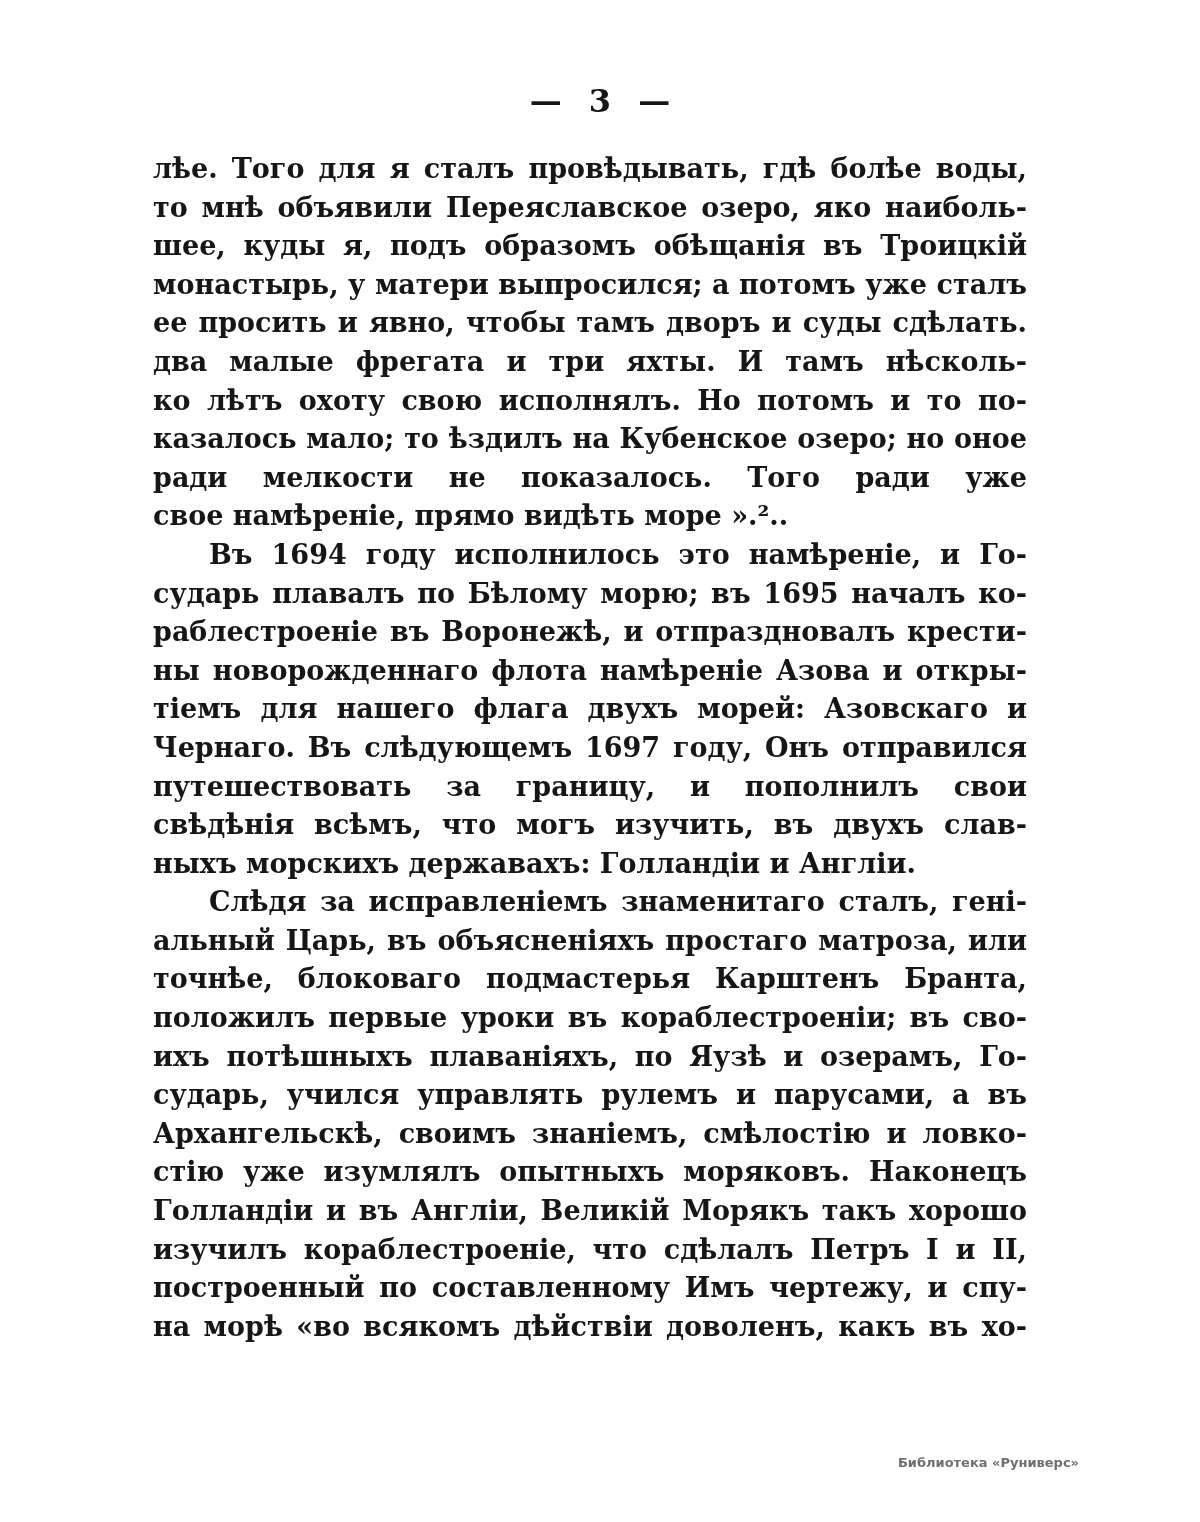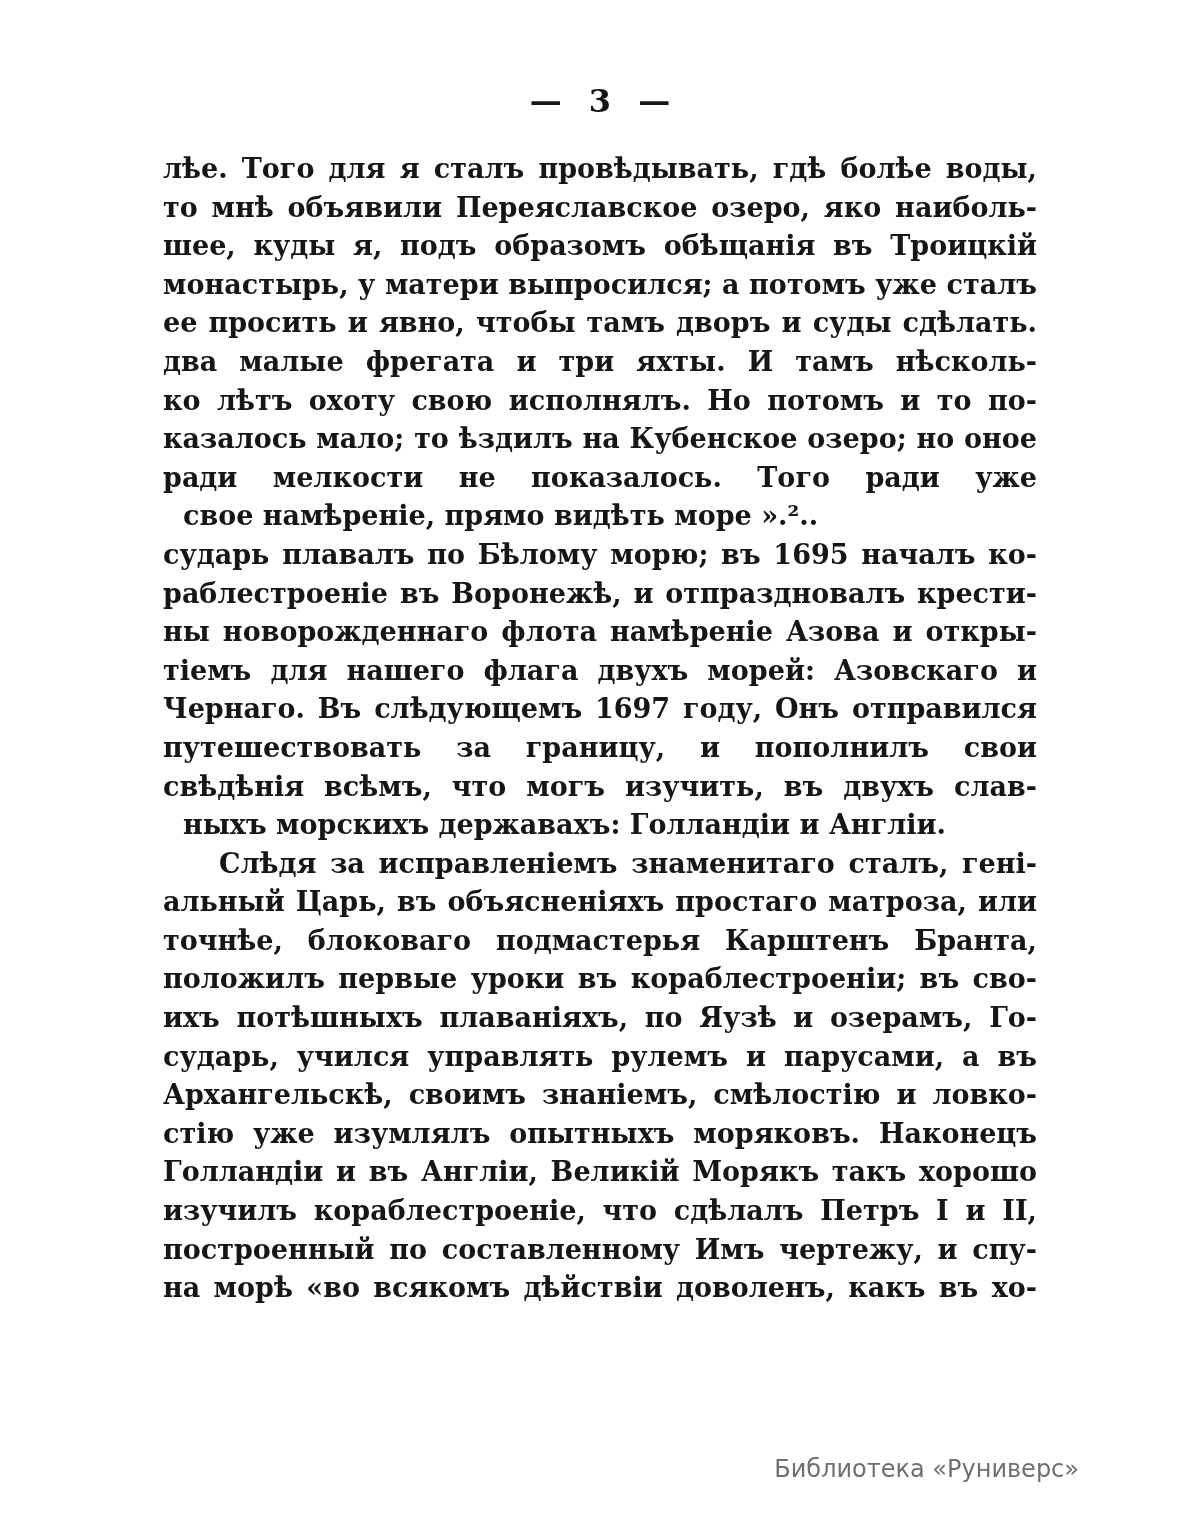--- a/index.html
+++ b/index.html
@@ -28,44 +28,44 @@
     width: 1200px;
     text-align: center;
     font-size: 32px;
     font-weight: 700;
     word-spacing: 16px;
     color: var(--ink);
   }
   .text-block {
     position: absolute;
     top: 150px;
-    left: 163px;
+    left: 153px;
     width: 874px;
   }
   .line {
     height: 38.6px;
     line-height: 38.6px;
     font-size: 27px;
     font-weight: 700;
     text-align: justify;
     text-align-last: justify;
     text-justify: inter-word;
     white-space: normal;
     overflow: hidden;
     color: var(--ink);
   }
   .line.indent { text-indent: 56px; }
-  .line.no-fill { text-align-last: left; margin-left: 20px; }
+  .line.no-fill { text-align-last: left; }
   .watermark {
     position: absolute;
     top: 1455px;
     right: 121px;
     font-family: "DejaVu Sans", "Liberation Sans", sans-serif;
-    font-size: 24px;
-    font-weight: 400;
+    font-size: 13px;
+    font-weight: 700;
     color: var(--watermark);
   }
 </style>
 </head>
 <body>
 
 <div class="page">
   <div class="page-number">— 3 —</div>
 
   <div class="text-block">
@@ -75,20 +75,21 @@
         <div class="line">шее, куды я, подъ образомъ обѣщанія въ Троицкій</div>
         <div class="line">монастырь, у матери выпросился; а потомъ уже сталъ</div>
         <div class="line">ее просить и явно, чтобы тамъ дворъ и суды сдѣлать.</div>
         <div class="line">два малые фрегата и три яхты. И тамъ нѣсколь-</div>
         <div class="line">ко лѣтъ охоту свою исполнялъ. Но потомъ и то по-</div>
         <div class="line">казалось мало; то ѣздилъ на Кубенское озеро; но оное</div>
         <div class="line">ради мелкости не показалось. Того ради уже положилъ</div>
         <div class="line no-fill">свое намѣреніе, прямо видѣть море ».²..</div>
       </div>
       <div>
+        <div class="line indent">Въ 1694 году исполнилось это намѣреніе, и Го-</div>
         <div class="line">сударь плавалъ по Бѣлому морю; въ 1695 началъ ко-</div>
         <div class="line">раблестроеніе въ Воронежѣ, и отпраздновалъ крести-</div>
         <div class="line">ны новорожденнаго флота намѣреніе Азова и откры-</div>
         <div class="line">тіемъ для нашего флага двухъ морей: Азовскаго и</div>
         <div class="line">Чернаго. Въ слѣдующемъ 1697 году, Онъ отправился</div>
         <div class="line">путешествовать за границу, и пополнилъ свои морскія</div>
         <div class="line">свѣдѣнія всѣмъ, что могъ изучить, въ двухъ слав-</div>
         <div class="line no-fill">ныхъ морскихъ державахъ: Голландіи и Англіи.</div>
       </div>
       <div>

